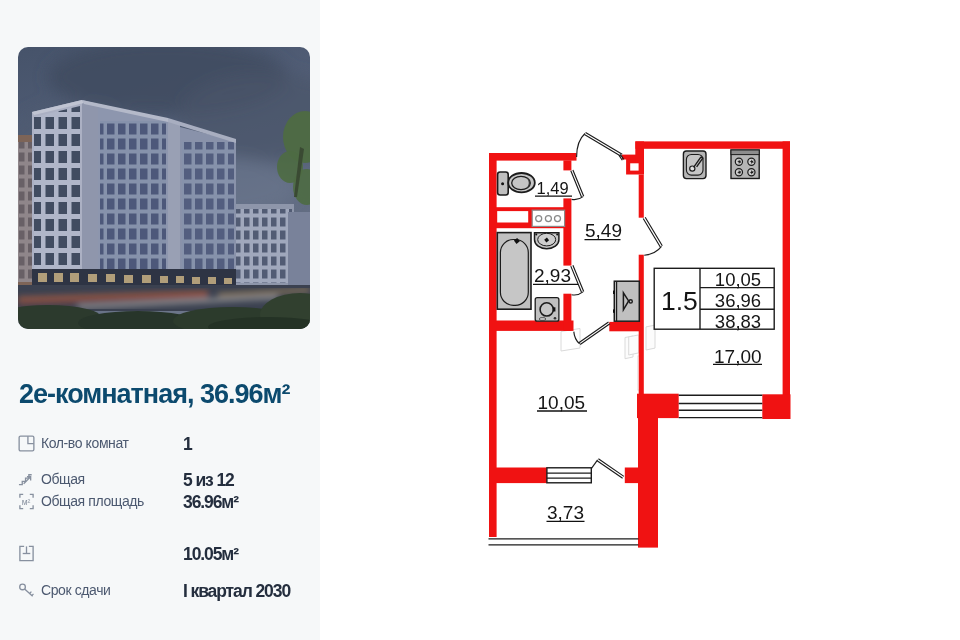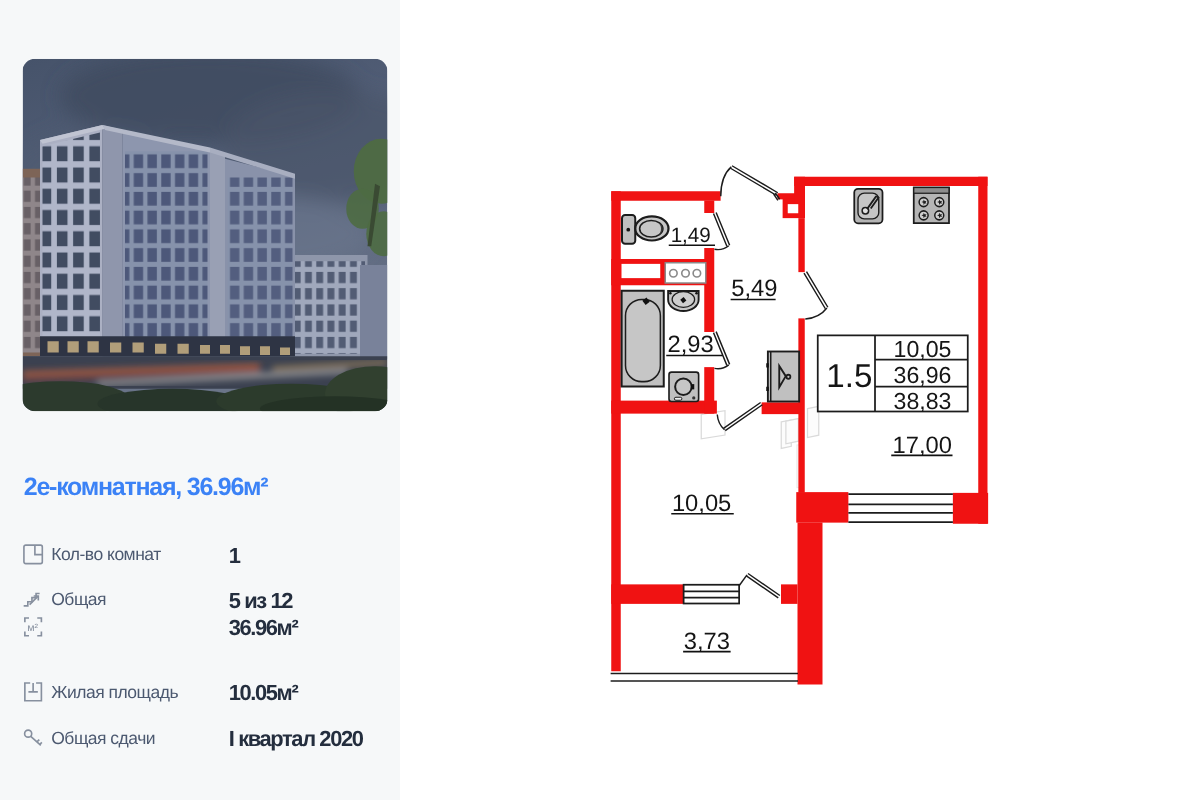--- a/index.html
+++ b/index.html
@@ -1,19 +1,19 @@
 <!DOCTYPE html>
 <html><head>
 <meta charset="utf-8">
 <style>
   html,body{margin:0;padding:0;}
   body{width:960px;height:640px;background:#ffffff;font-family:"Liberation Sans",sans-serif;position:relative;overflow:hidden;}
   .leftcol{position:absolute;left:0;top:0;width:320px;height:640px;background:#f6f8f9;}
   .photo{position:absolute;left:18px;top:47px;width:292px;height:282px;border-radius:10px;overflow:hidden;}
-  .title{position:absolute;left:19px;top:379px;font-size:20px;font-weight:bold;color:#3b82f6;letter-spacing:-1px;}
+  .title{position:absolute;left:19px;top:379px;font-size:27px;font-weight:bold;color:#0c4a6e;letter-spacing:-1px;}
   .row{position:absolute;left:0;width:320px;height:20px;}
   .row .ic{position:absolute;left:18px;top:1px;width:17px;height:17px;}
   .row .lab{position:absolute;left:41px;top:1px;font-size:14px;color:#4c5970;letter-spacing:-0.4px;}
   .row .val{position:absolute;left:183px;top:0px;font-size:17.5px;font-weight:bold;color:#242e3e;letter-spacing:-1.1px;}
 </style>
 </head>
 <body>
 <div class="leftcol"></div>
 <div class="photo"><svg id="photosvg" width="292" height="282" viewBox="0 0 292 282">
 <defs>
@@ -133,44 +133,44 @@
 <div class="row" style="top:492px;">
   <svg class="ic" viewBox="0 0 18 18">
       <g fill="none" stroke="#87909f" stroke-width="1.4">
         <path d="M5.5 1.5 H2 V5"></path>
         <path d="M12.5 1.5 H16 V5"></path>
         <path d="M5.5 16.5 H2 V13"></path>
         <path d="M12.5 16.5 H16 V13"></path>
       </g>
       <text x="4" y="12.5" font-size="9" fill="#87909f" font-family="Liberation Sans">м²</text>
     </svg>
+  <div class="lab">Общая площадь</div>
     <div class="val">36.96м²</div>
 </div>
 <div class="row" style="top:544px;">
   <svg class="ic" viewBox="0 0 18 18">
       <g fill="none" stroke="#87909f" stroke-width="1.4">
         <path d="M6.5 1.5 H2 V16.5 H16 V1.5 H11.5"></path>
         <path d="M9 1.5 V9"></path>
         <path d="M5 9 H13"></path>
       </g>
     </svg>
-  <div class="lab">Жилая площадь</div>
     <div class="val">10.05м²</div>
 </div>
 <div class="row" style="top:581px;">
   <svg class="ic" viewBox="0 0 18 18">
       <g fill="none" stroke="#87909f" stroke-width="1.4">
         <circle cx="4.8" cy="5.2" r="3"></circle>
         <path d="M7 7.5 L15.5 15.2"></path>
         <path d="M12.2 12.2 L14.2 10.2"></path>
         <path d="M14.6 14.4 L16.4 12.6"></path>
       </g>
     </svg>
-  <div class="lab">Общая сдачи</div>
-    <div class="val">I квартал 2020</div>
+  <div class="lab">Срок сдачи</div>
+    <div class="val">I квартал 2030</div>
 </div>
 
 <svg id="plansvg" style="position:absolute;left:440px;top:100px;" width="380" height="480" viewBox="440 100 380 480">
 <g id="ghosts" stroke="#dadada" fill="none" stroke-width="1">
   <path d="M561 331.5 l19 -3 v19.5 l-19 3 z"></path>
   <path d="M625 337.5 l8 -1.5 v21 l-8 1.7 z" fill="#fcfcfc"></path>
   <path d="M628.7 336.9 l10 -2 v18 l-10 2.1 z" fill="#fcfcfc"></path>
   <path d="M646 326.9 l9 -1.8 v23 l-9 1.9 z" fill="#fcfcfc"></path>
   <rect x="637.6" y="356" width="3.4" height="34" opacity="0.6"></rect>
 </g>

